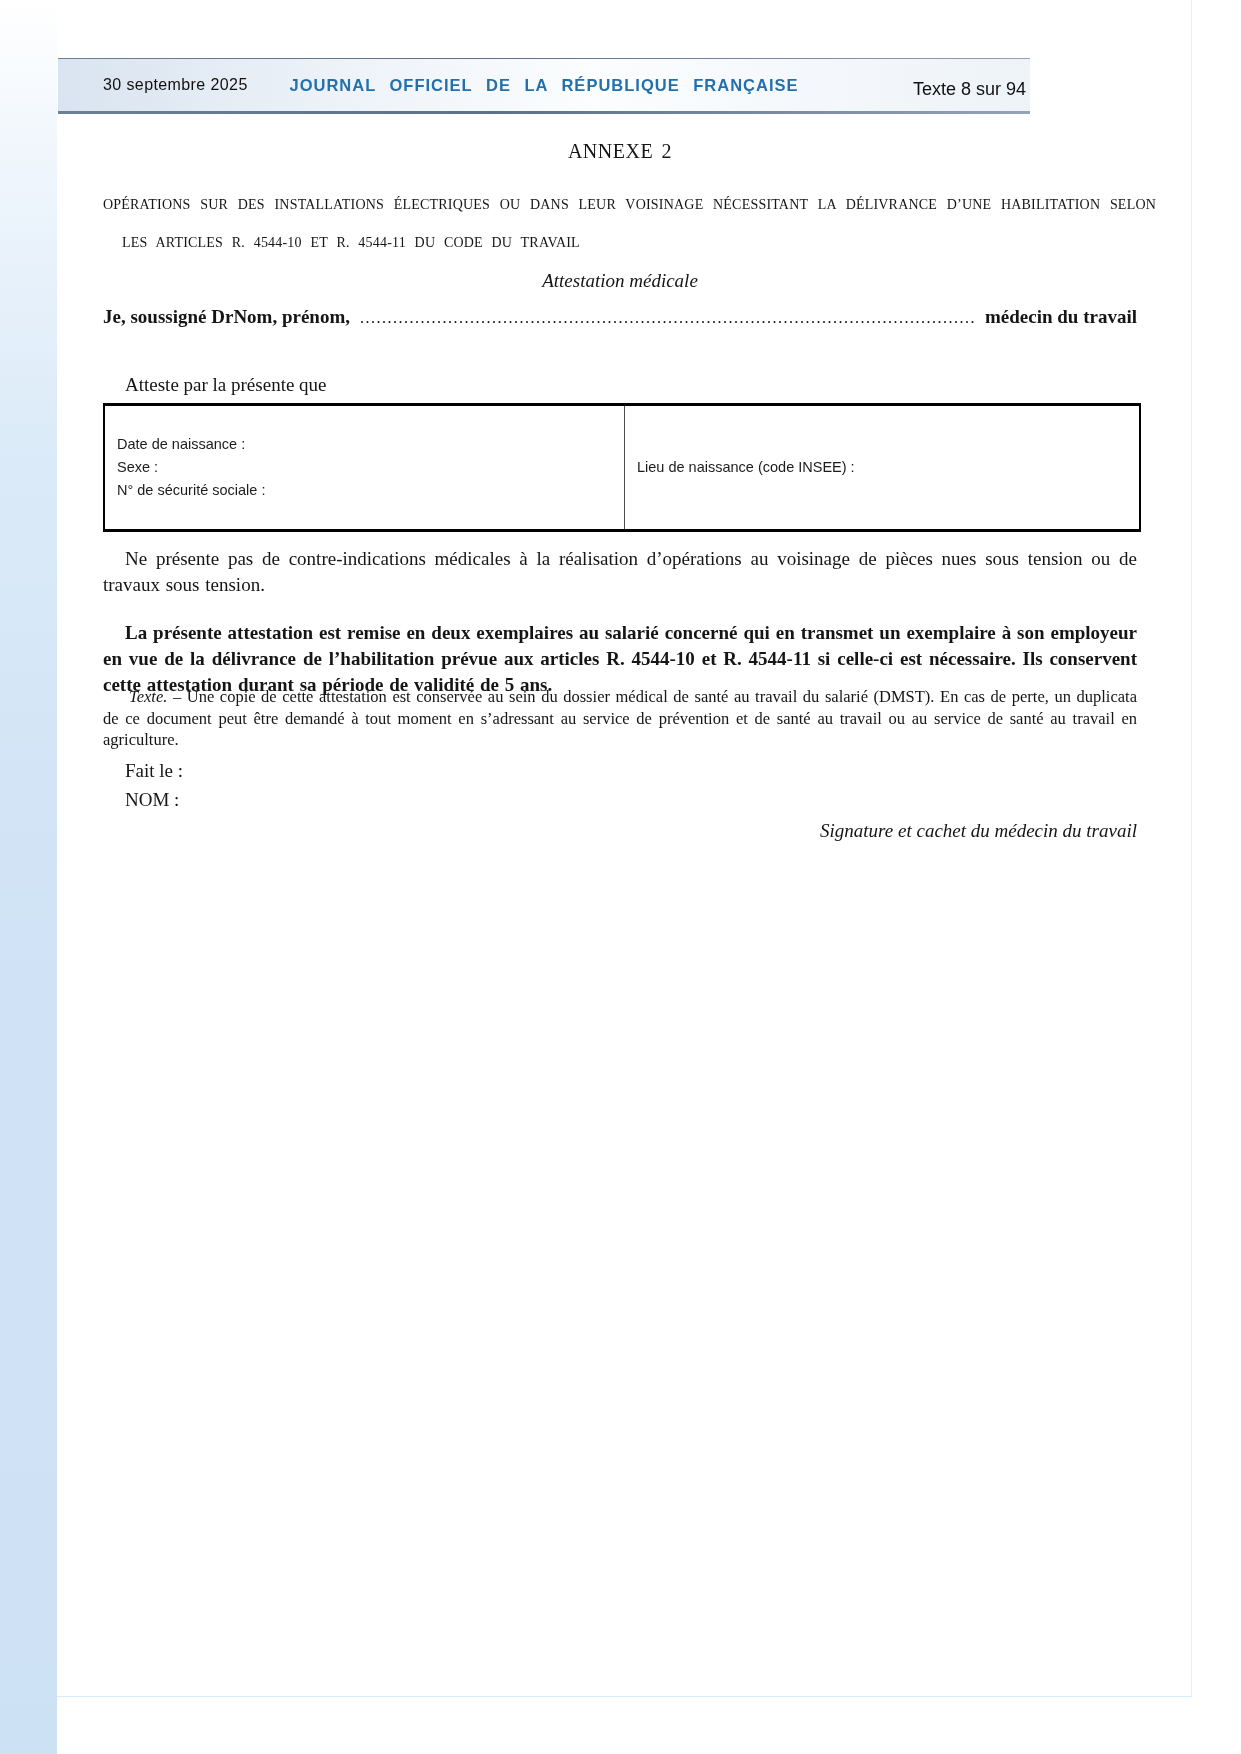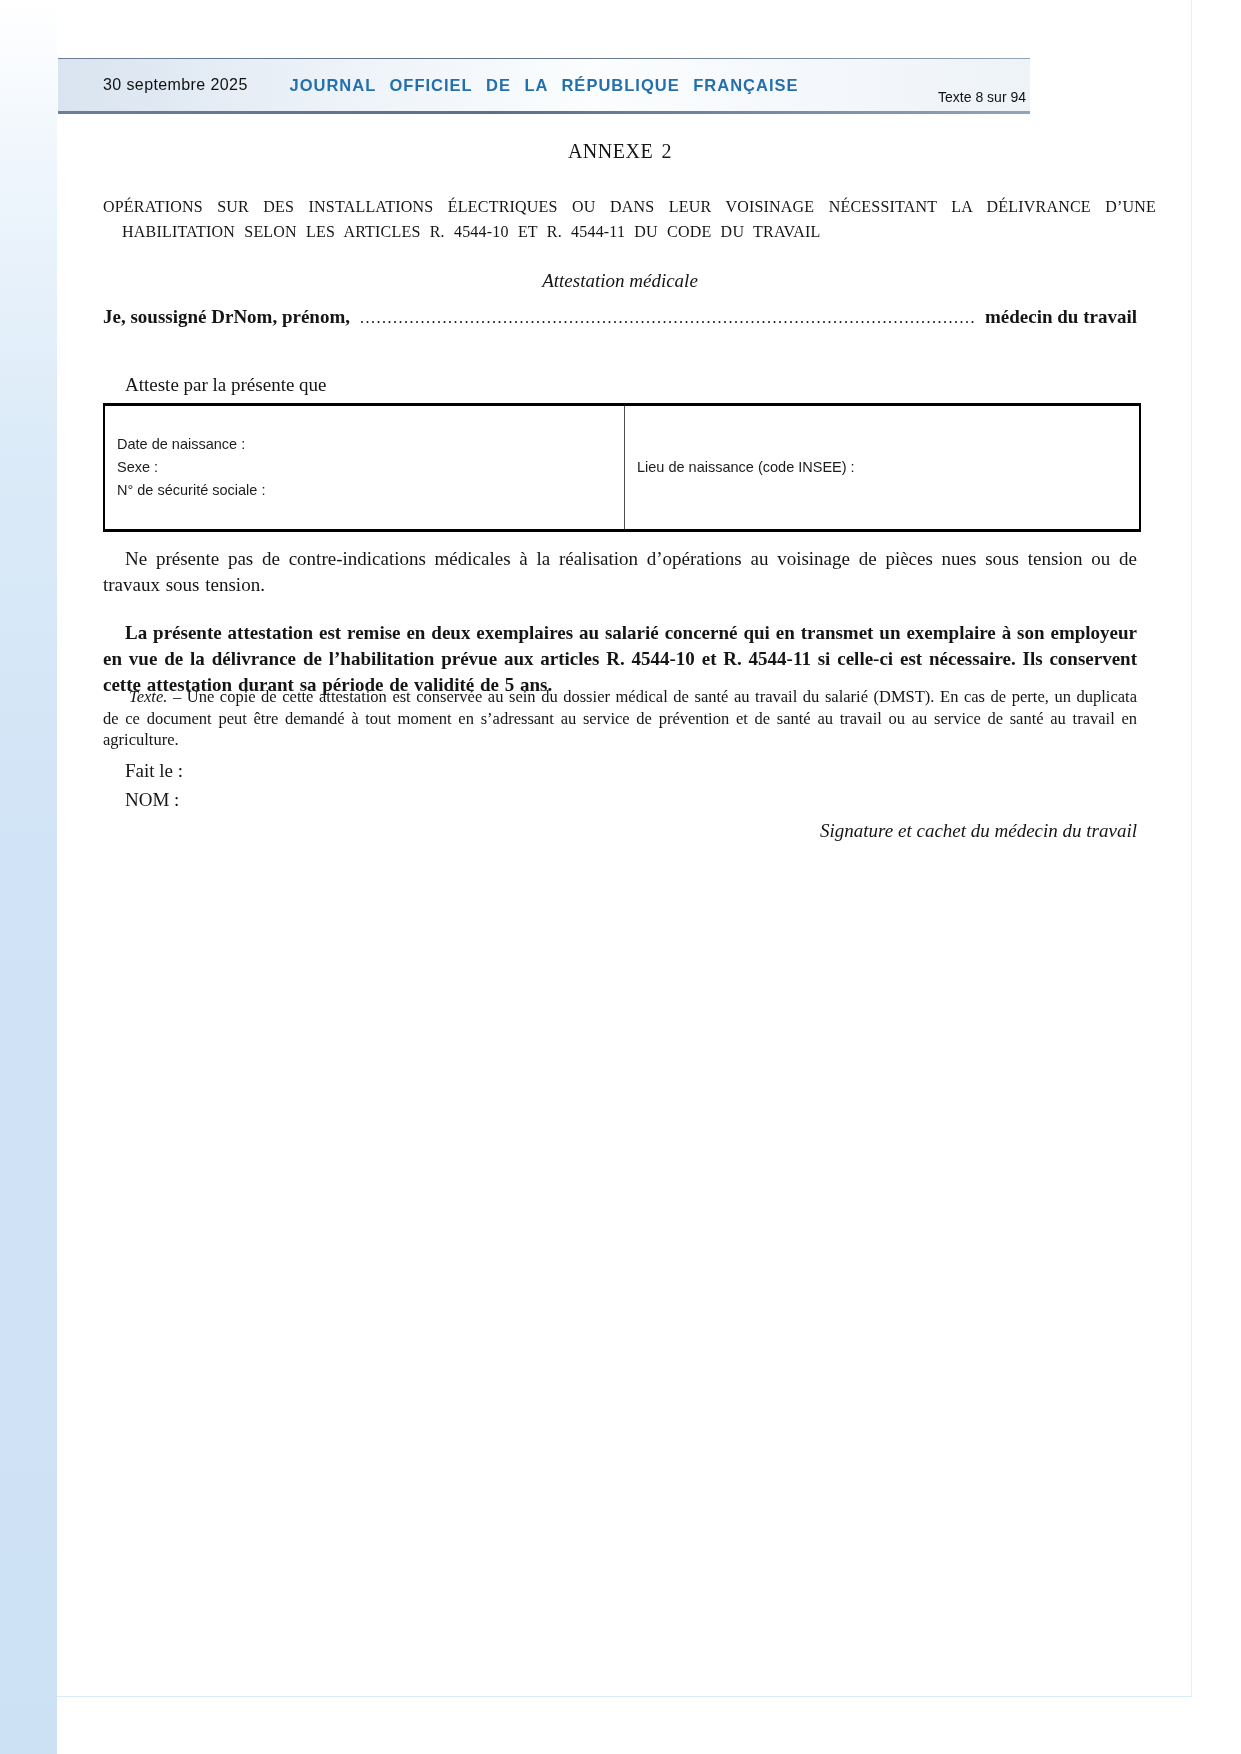--- a/index.html
+++ b/index.html
@@ -31,30 +31,30 @@
     position:absolute;left:45px;top:0;height:100%;display:flex;align-items:center;
     font-size:16px;color:#111;letter-spacing:0.4px;
   }
   .header-title{
     position:absolute;left:0;right:0;top:0;height:100%;
     display:flex;align-items:center;justify-content:center;
     font-size:16.5px;font-weight:bold;color:#2470ad;
     letter-spacing:1px;word-spacing:8px;
   }
   .header-ref{
-    position:absolute;right:4px;top:12px;height:100%;display:flex;align-items:center;
-    font-size:14px;color:#111;margin-left:27px;
+    position:absolute;right:4px;top:4px;height:100%;display:flex;align-items:center;
+    font-size:18px;color:#111;margin-left:27px;
   }
   
   .blk{position:absolute;left:46px;width:1034px;}
   .annexe-title{top:140px;text-align:center;font-size:20px;letter-spacing:0.5px;word-spacing:3px;}
   .heading{
-    top:186px;font-size:16px;line-height:25px;text-align:justify;
+    top:186px;font-size:14px;line-height:38px;text-align:justify;
     word-spacing:5px;letter-spacing:0.2px;
-    padding-left:19px;text-indent:-19px;margin-top:8px;
+    padding-left:19px;text-indent:-19px;
   }
   .subtitle{top:270px;text-align:center;font-style:italic;font-size:19px;}
   .doctor-line{top:306px;font-size:19px;display:flex;align-items:baseline;white-space:nowrap;}
   .doctor-line .bold{font-weight:bold;text-align:center;}
   .doctor-line .reg{margin-left:0;font-weight:bold;}
   .dots{
     flex:1 1 auto;overflow:hidden;white-space:nowrap;margin:0 8px 0 10px;
     font-size:16px;letter-spacing:1.5px;color:#111;
   }
   .service-line{top:340px;font-size:19px;font-weight:bold;text-indent:22px;}

